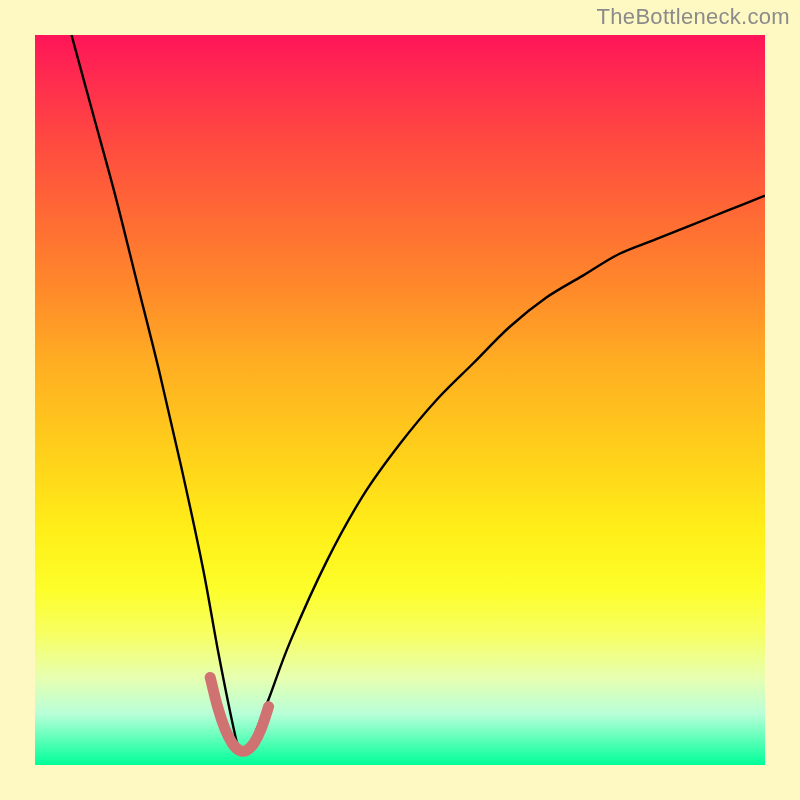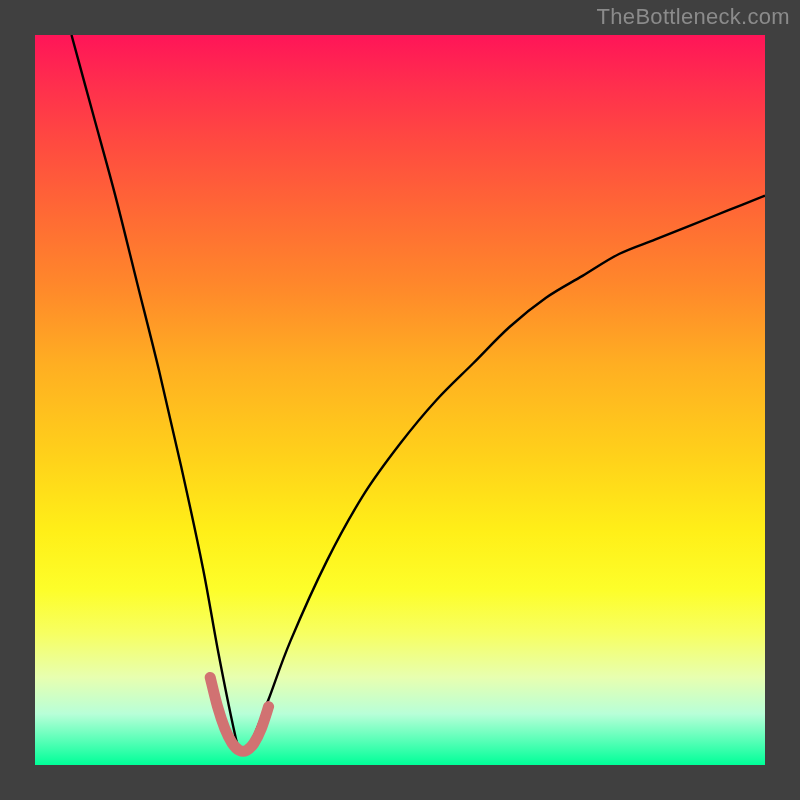--- a/index.html
+++ b/index.html
@@ -8,21 +8,21 @@
     width: 800px;
     height: 800px;
     background: #000;
     overflow: hidden;
     font-family: Arial, Helvetica, sans-serif;
   }
   .frame {
     position: relative;
     width: 800px;
     height: 800px;
-    background: #404040;
+    background: #fef9c3;
   }
   .watermark {
     position: absolute;
     top: 4px;
     right: 10px;
     color: #8b8b8b;
     font-size: 22px;
     font-weight: 500;
     letter-spacing: 0.3px;
     z-index: 20;

